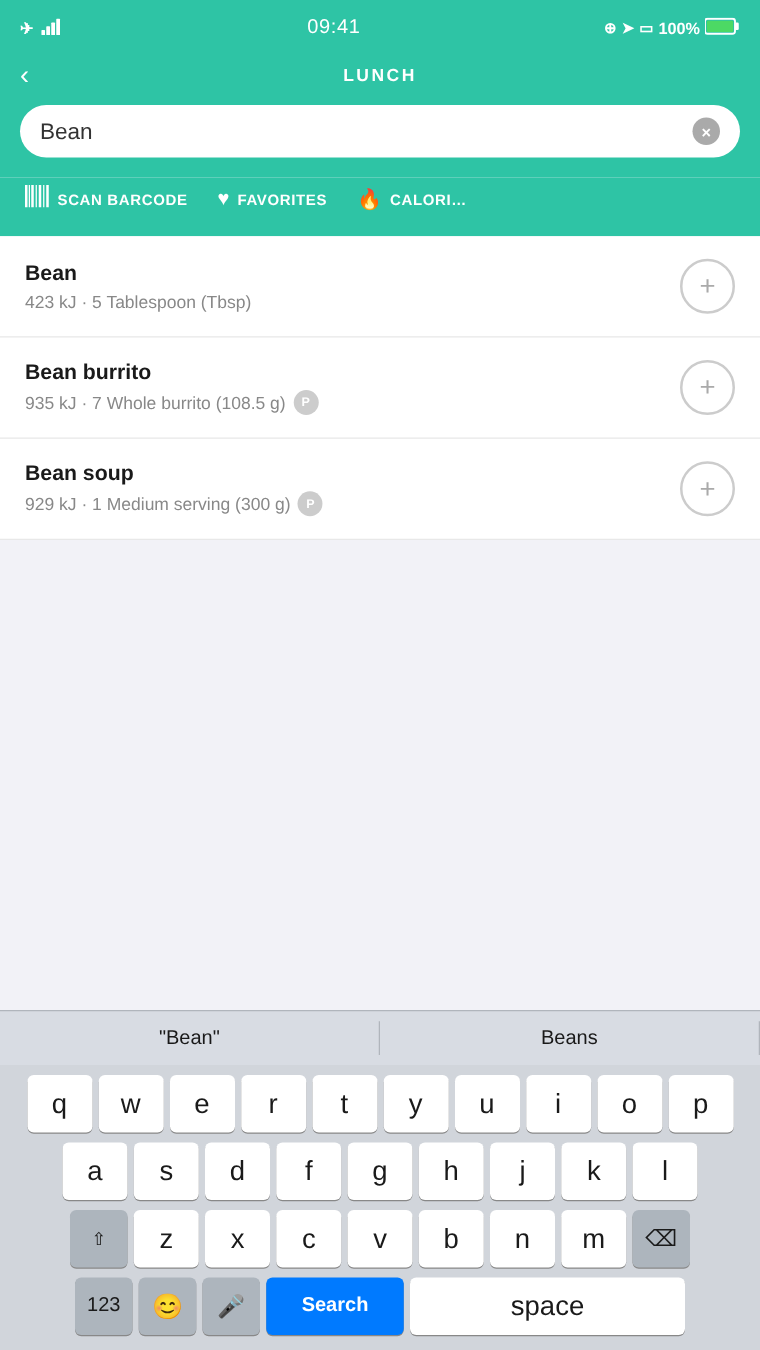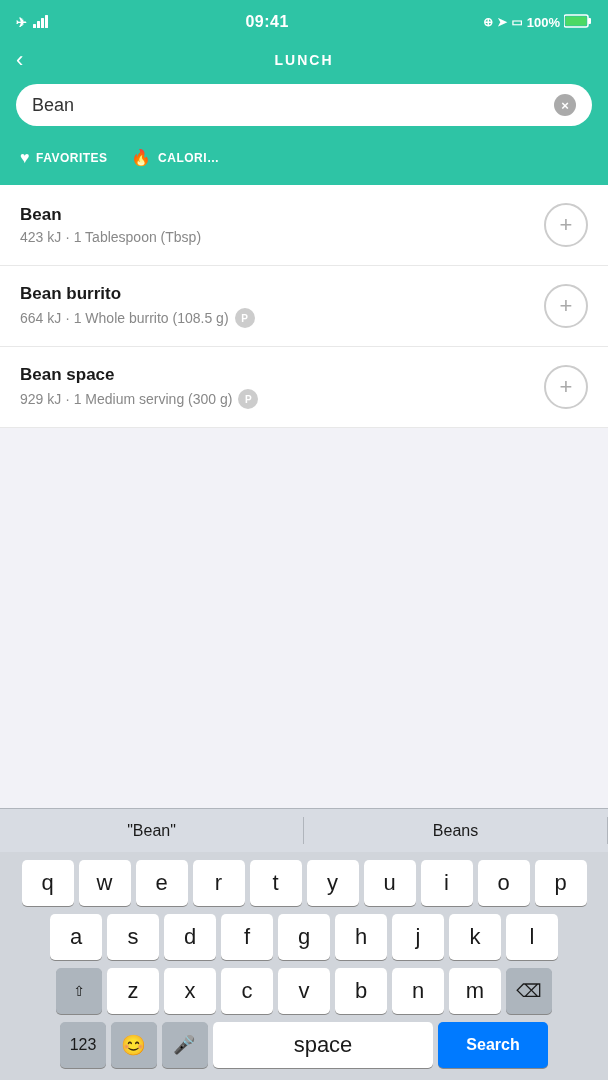--- a/index.html
+++ b/index.html
@@ -17,21 +17,21 @@
     .status-bar {
       background: #2ec4a5;
       height: 44px;
       display: flex;
       align-items: center;
       justify-content: space-between;
       padding: 0 16px;
       color: white;
     }
     .status-left { display: flex; align-items: center; gap: 6px; font-size: 13px; font-weight: 600; }
-    .status-center { font-size: 16px; font-weight: 700; letter-spacing: 0.5px; }
+    .status-center { font-size: 16px; font-weight: 400; letter-spacing: 0.5px; }
     .status-right { display: flex; align-items: center; gap: 4px; font-size: 13px; font-weight: 600; }
 
     
     .header {
       background: #2ec4a5;
       padding: 8px 16px 16px;
       display: flex;
       align-items: center;
       justify-content: center;
       position: relative;
@@ -274,55 +274,69 @@
 
 <div class="search-bar-container">
   <div class="search-bar">
     <input class="search-input" type="text" value="Bean" style="">
     <div class="search-clear">×</div>
   </div>
 </div>
 
 <div class="action-bar">
   <div class="action-item">
+    <span class="action-icon">
+      <svg width="20" height="18" viewBox="0 0 20 18" fill="white">
+        <rect x="0" y="0" width="2" height="18"></rect>
+        <rect x="3" y="0" width="1" height="18"></rect>
+        <rect x="5" y="0" width="2" height="18"></rect>
+        <rect x="8.5" y="0" width="1" height="18"></rect>
+        <rect x="11" y="0" width="2" height="18"></rect>
+        <rect x="14.5" y="0" width="1" height="18"></rect>
+        <rect x="17" y="0" width="2" height="18"></rect>
+      </svg>
+    </span>
+    <span>SCAN BARCODE</span>
+  </div>
+  <div class="action-item">
     <span class="action-icon">♥</span>
     <span>FAVORITES</span>
   </div>
   <div class="action-item">
     <span class="action-icon">🔥</span>
     <span>CALORI…</span>
   </div>
 </div>
 
 <div class="results-container">
 
   <div class="result-item">
     <div class="result-info">
       <div class="result-name">Bean</div>
       <div class="result-meta">
-        <span>423 kJ · 1 Tablespoon (Tbsp)</span>
+        <span>423 kJ · 5 Tablespoon (Tbsp)</span>
       </div>
     </div>
     <div class="add-button">+</div>
   </div>
 
   <div class="result-item">
     <div class="result-info">
       <div class="result-name">Bean burrito</div>
       <div class="result-meta">
-        <span>664 kJ · 1 Whole burrito (108.5 g)</span>
+        <span>935 kJ · 7 Whole burrito (108.5 g)</span>
         <div class="premium-badge">P</div>
       </div>
     </div>
     <div class="add-button">+</div>
   </div>
 
   <div class="result-item">
     <div class="result-info">
-      <div class="result-name">Bean space</div>
+      <div class="result-name">Bean soup</div>
       <div class="result-meta">
         <span>929 kJ · 1 Medium serving (300 g)</span>
         <div class="premium-badge">P</div>
       </div>
     </div>
     <div class="add-button">+</div>
   </div>
 
 </div>
 
@@ -371,18 +385,18 @@
       <div class="key">b</div>
       <div class="key">n</div>
       <div class="key">m</div>
       <div class="key key-special key-delete">⌫</div>
     </div>
 
     <div class="key-row">
       <div class="key key-special key-numbers">123</div>
       <div class="key key-special key-emoji">😊</div>
       <div class="key key-special key-mic">🎤</div>
+      <div class="key key-search">Search</div>
       <div class="key key-space">space</div>
-      <div class="key key-search">Search</div>
     </div>
 
   </div>
 </div>
 
 </body></html>

